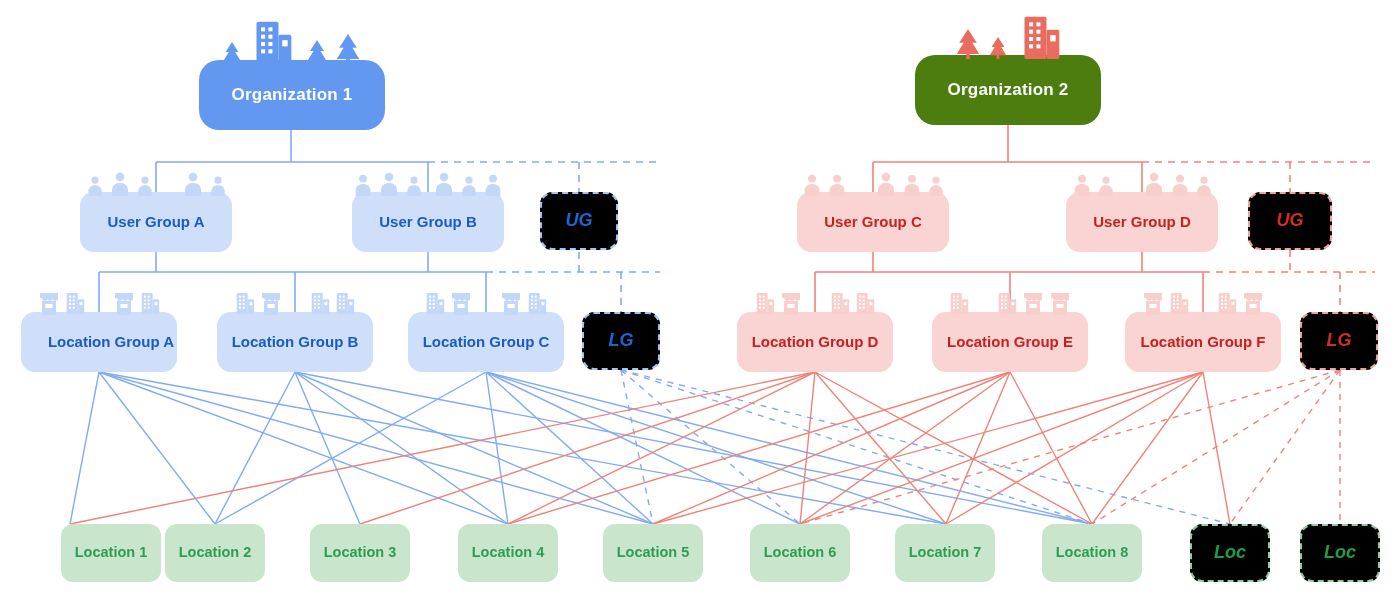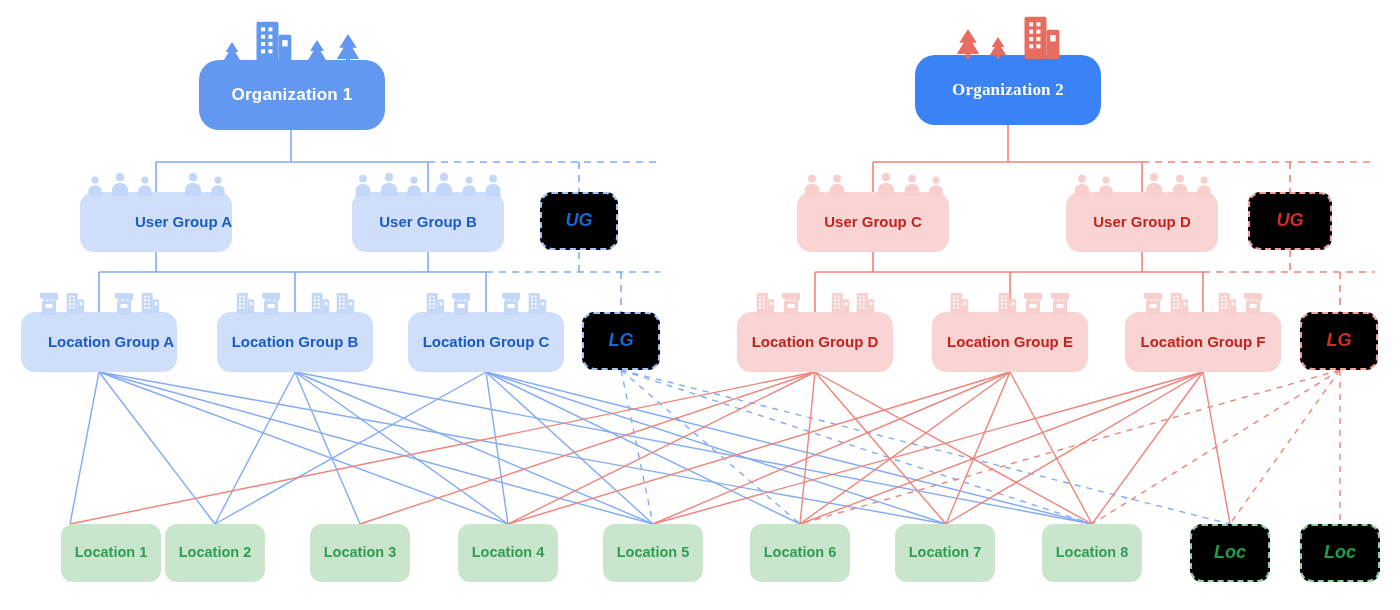--- a/index.html
+++ b/index.html
@@ -8,21 +8,21 @@
     font-family:"Liberation Sans",sans-serif;
   }
   svg.wires{position:absolute;left:0;top:0;width:1400px;height:610px;}
   .node{
     position:absolute;display:flex;align-items:center;justify-content:center;
     font-weight:bold;border-radius:14px;text-align:center;line-height:1.1;
     box-sizing:border-box;
   }
   .org{color:#ffffff;font-size:17px;border-radius:20px;letter-spacing:.2px;}
   .org.blue{background:#6398f0;}
-  .org.red{background:#3b82f6;font-family:Liberation Serif, serif;}
+  .org.red{background:#4d7c0f;}
   .soft{font-size:15px;border-radius:14px;}
   .soft.blue{background:#cfdffa;color:#1a5bc5;}
   .soft.red{background:#f9d4d2;color:#c5221f;}
   .loc{background:#c9e6cd;color:#2d9e50;font-size:14.5px;border-radius:12px;}
   .dashedbox{background:#000000;border:2px dashed;border-radius:12px;font-size:18px;font-style:italic;}
   .dashedbox.blue{border-color:#a3c3f7;color:#1967d2;}
   .dashedbox.red{border-color:#f3a29b;color:#d02d24;}
   .dashedbox.green{border-color:#8ecf9f;color:#1e9e46;}
   .icons{
     position:absolute;bottom:99%;left:0;right:0;
@@ -149,21 +149,21 @@
           <use href="#icon-tree"></use>
         </svg>
       <span style="width:10px"></span>
       <svg width="44" height="44">
           <use href="#icon-building"></use>
         </svg>
     </div>
     <span>Organization 2</span>
   </div>
 
-  <div class="node soft blue" style="left:80px;top:192px;width:152px;height:60px;justify-content:flex-end;">
+  <div class="node soft blue" style="left:80px;top:192px;width:152px;height:60px;">
     <div class="icons softblue-ic" style="margin-bottom:-4px;">
       <span class="cluster">
         <svg width="20" height="22">
             <use href="#icon-person"></use>
           </svg>
         <svg width="24" height="26">
             <use href="#icon-person"></use>
           </svg>
         <svg width="20" height="22">
             <use href="#icon-person"></use>

